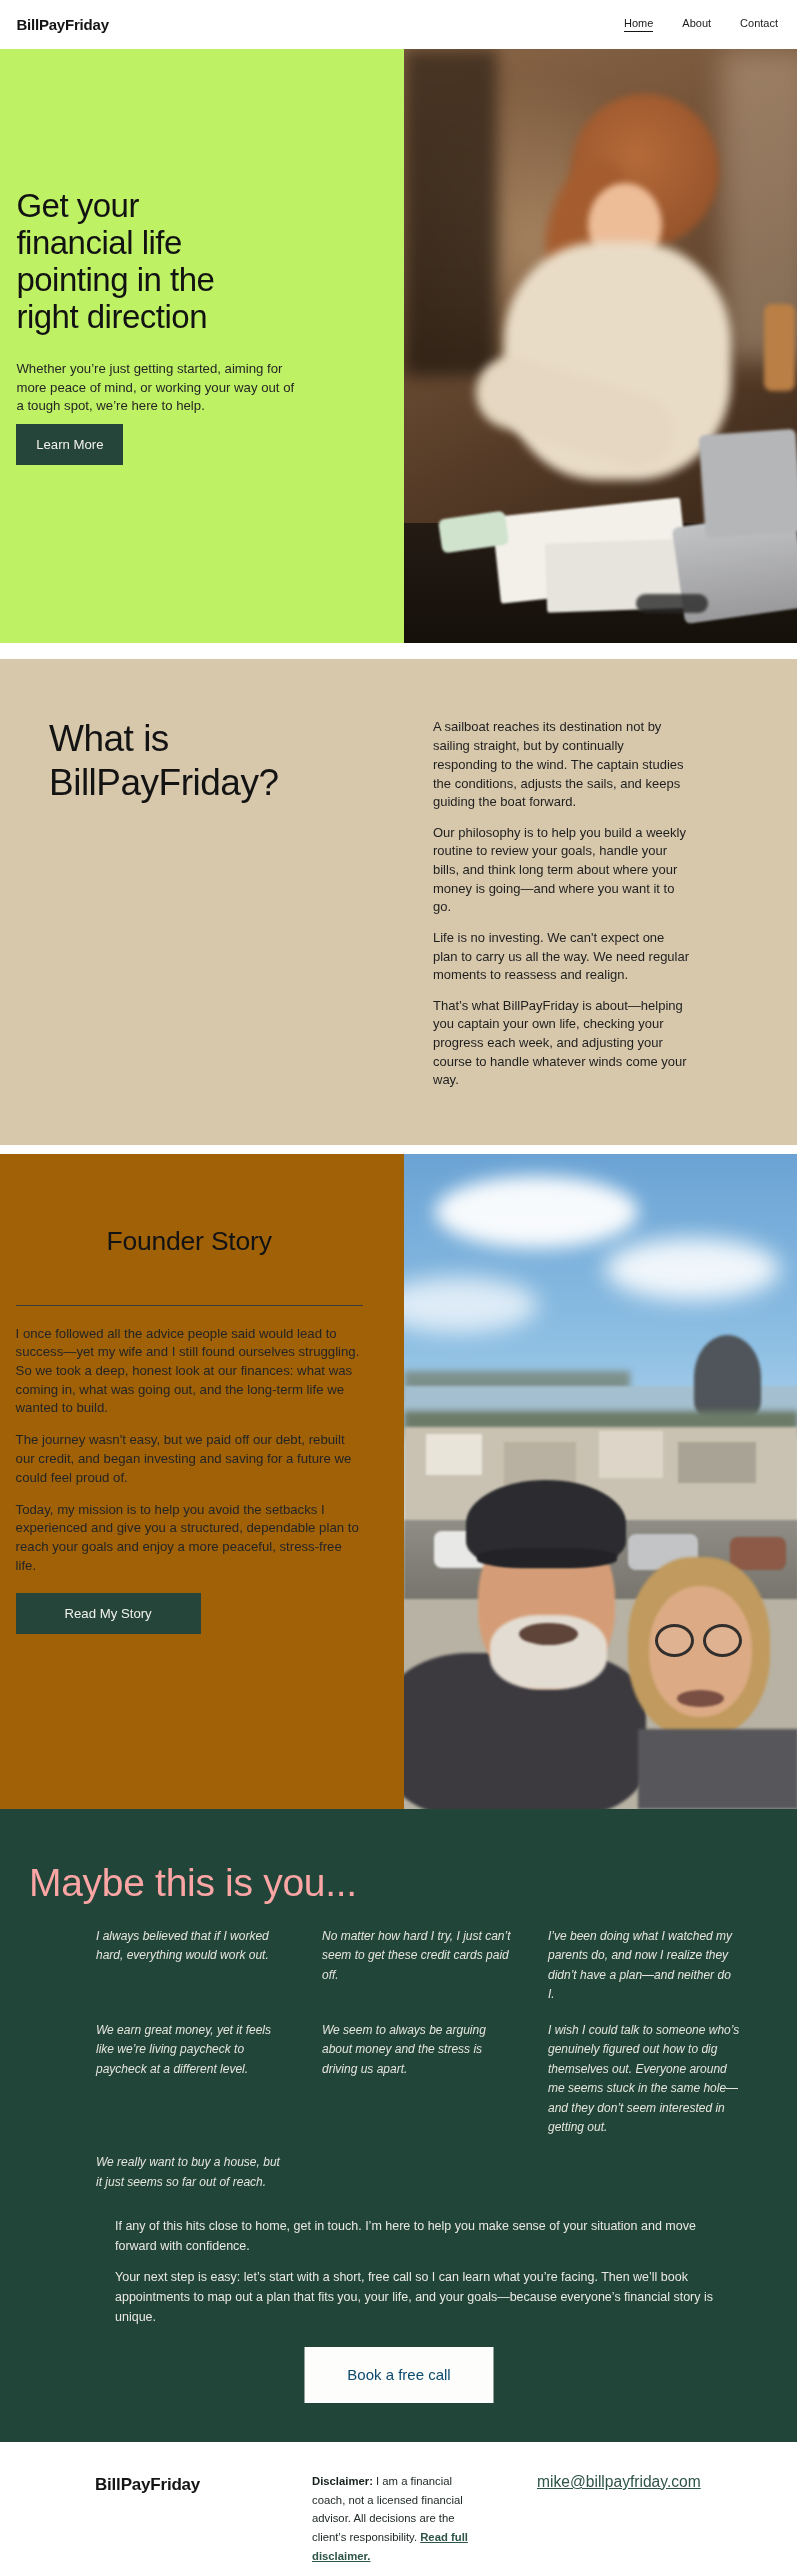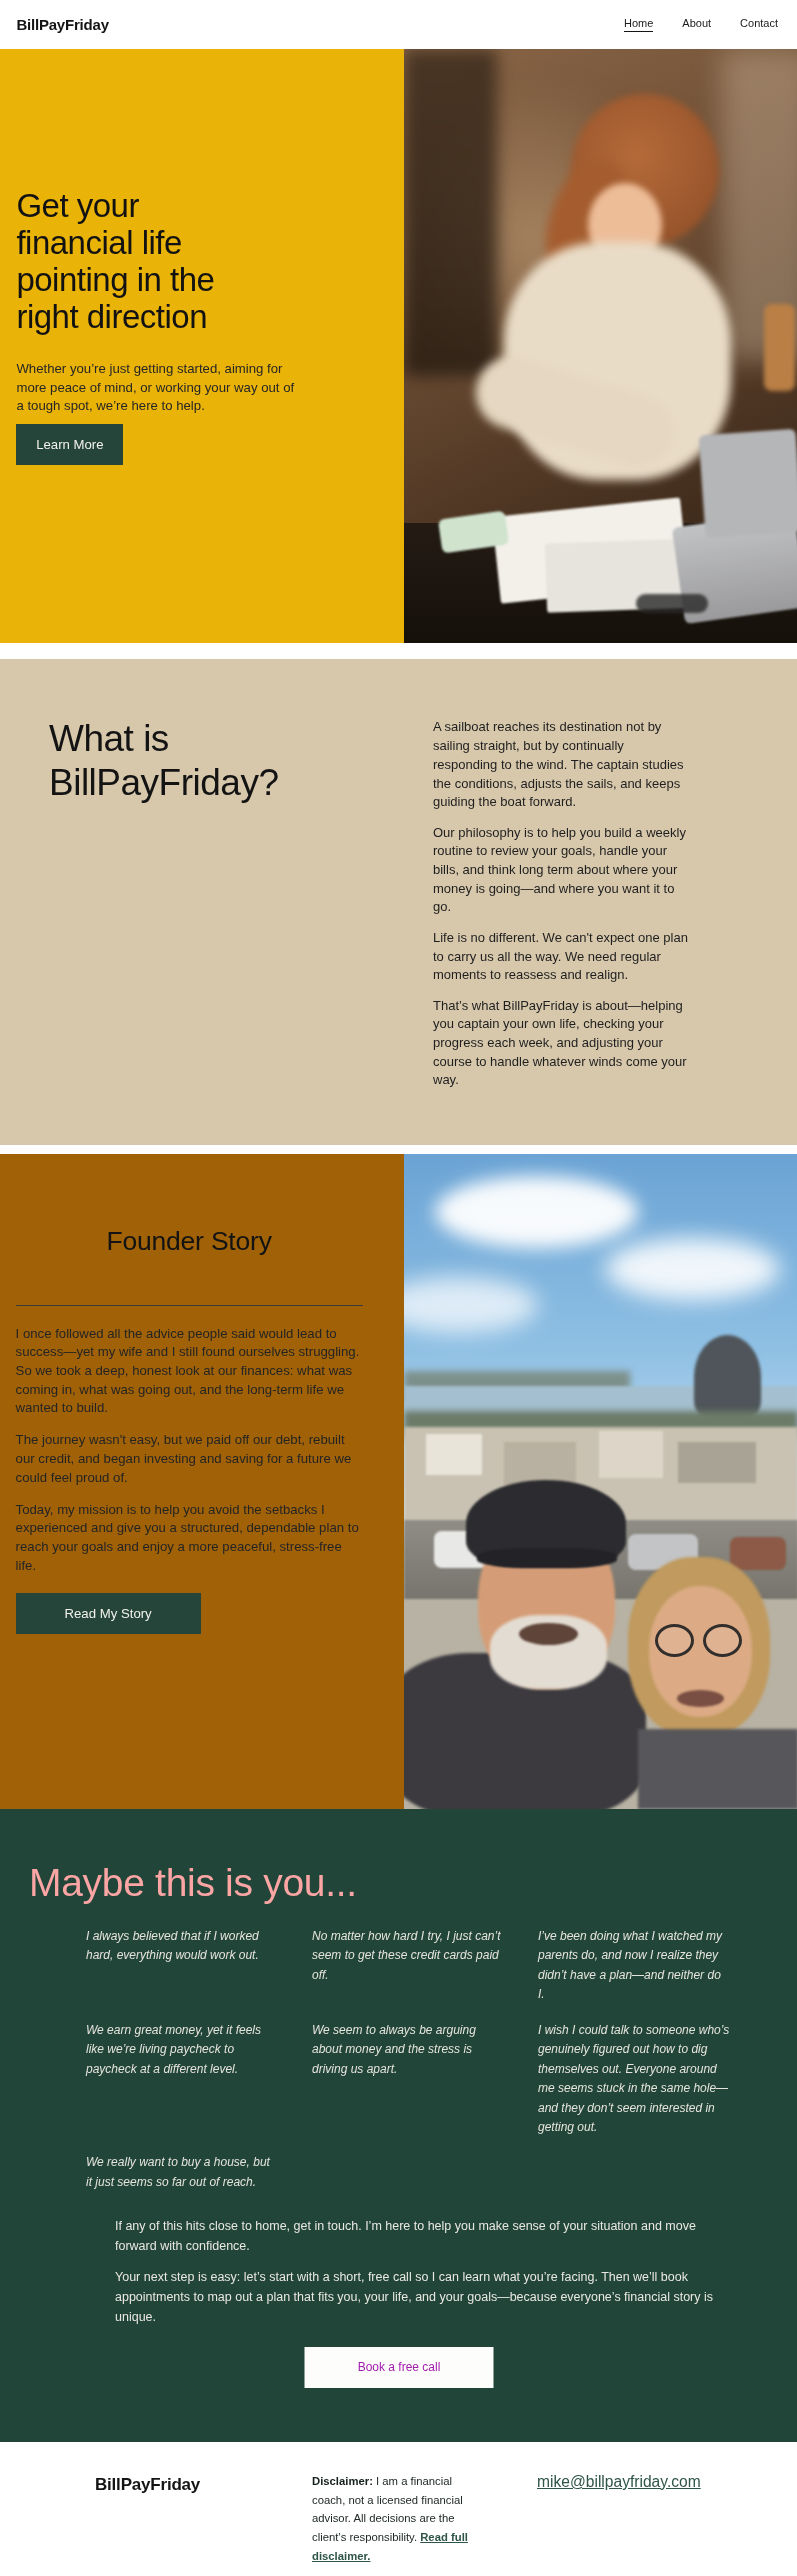--- a/index.html
+++ b/index.html
@@ -9,21 +9,21 @@
   button{font-family:"Liberation Sans",sans-serif;cursor:pointer;}
 
   
   .header{height:49px;background:#fff;display:flex;align-items:center;justify-content:space-between;padding:0 20px 0 16.4px;}
   .logo{font-size:15px;font-weight:600;color:#141414;letter-spacing:-0.2px;}
   .nav{display:flex;gap:29px;font-size:11px;}
   .nav a{color:#1b1b1b;text-decoration:none;padding-bottom:2.3px;}
   .nav a.active{border-bottom:1.2px solid #151515;}
 
   
-  .hero{position:relative;height:594px;background:#eab308;}
+  .hero{position:relative;height:594px;background:#bef264;}
   .hero-text{position:absolute;left:16.4px;top:138px;width:351px;}
   .hero-heading{margin:0;font-size:33px;line-height:37px;font-weight:500;color:#121212;letter-spacing:-0.5px;white-space:pre-line;width:265px;}
   .hero-sub{margin:25px 0 0;font-size:13.2px;line-height:18.7px;color:#262626;width:287px;}
   .btn-green{display:flex;align-items:center;justify-content:center;background:var(--accent-green,#25453B);color:#F2F1EC;font-size:13.2px;border:none;}
   .hero-btn{width:107px;height:41px;margin-top:7.8px;}
   .photo{position:absolute;right:0;top:0;overflow:hidden;}
   .photo i{display:block;position:absolute;}
   .hero-photo{width:394px;height:594px;background:linear-gradient(155deg,#8a6647 0%,#6b4c33 38%,#46301f 72%,#2f2015 100%);}
 
   
@@ -37,25 +37,25 @@
   .founder-text{position:absolute;left:15.6px;top:0;width:347px;}
   .founder-heading{margin:72px 0 0;text-align:center;font-size:26.5px;font-weight:500;color:#131313;letter-spacing:-0.2px;}
   .founder-rule{border:none;border-top:0.8px solid #3a3a3a;margin:48px 0 18.7px;}
   .founder-text p{margin:0 0 13.2px;font-size:13.2px;line-height:18.7px;color:#242424;}
   .founder-btn{width:185px;height:41px;margin-top:18px;}
   .founder-photo{width:394px;height:655px;background:linear-gradient(180deg,#6aa3d4 0%,#8fc0e4 30%,#cfe3f2 55%,#b8b2a4 60%);}
 
   
   .maybe{height:633px;background:var(--section-green,#214538);position:relative;}
   .maybe-heading{position:absolute;left:18px;top:41px;margin:11px;font-size:39px;line-height:44px;font-weight:500;color:#fca5a5;letter-spacing:-0.3px;}
-  .quotes{position:absolute;left:86px;top:118px;display:grid;grid-template-columns:repeat(3,192px);column-gap:34px;row-gap:15.6px;}
+  .quotes{position:absolute;left:96px;top:118px;display:grid;grid-template-columns:repeat(3,192px);column-gap:34px;row-gap:15.6px;}
   .quote{font-style:italic;font-size:12px;line-height:19.5px;color:#E6E4DE;}
   .closing{position:absolute;left:115px;top:407px;width:615px;font-size:12.5px;line-height:20px;color:#EAE8E3;}
   .closing p{margin:0 0 11px;}
-  .book-btn{position:absolute;left:50%;transform:translateX(-50%);top:538px;width:189px;height:41px;background:#FDFDFB;border:none;color:#a21caf;font-size:12px;display:flex;align-items:center;justify-content:center;}
+  .book-btn{position:absolute;left:50%;transform:translateX(-50%);top:538px;width:189px;height:56px;background:#FDFDFB;border:none;color:#0c4a6e;font-size:15px;display:flex;align-items:center;justify-content:center;}
 
   
   .footer{height:135px;background:#fff;position:relative;}
   .footer-logo{position:absolute;left:95px;top:33px;font-size:17px;font-weight:600;color:#141414;letter-spacing:-0.2px;}
   .disclaimer{position:absolute;left:312px;top:30px;width:173px;font-size:11.3px;line-height:18.7px;color:#202a26;}
   .disclaimer b{color:#15211d;}
   .disclaimer a{color:var(--footer-link,#2F5448);font-weight:700;text-decoration:underline;}
   .footer-email{position:absolute;left:537px;top:31px;font-size:15.6px;color:var(--footer-link,#2F5448);text-decoration:underline;}
 </style>
 </head>
@@ -98,21 +98,21 @@
     <i style="left:360px;top:255px;width:31px;height:87px;background:#b97f45;border-radius:7.8px;filter:blur(2.3px);"></i>
   </div>
 </div>
 
 <div class="about">
   <h2 class="about-heading">What is
 BillPayFriday?</h2>
   <div class="about-col">
     <p>A sailboat reaches its destination not by sailing straight, but by continually responding to the wind. The captain studies the conditions, adjusts the sails, and keeps guiding the boat forward.</p>
     <p>Our philosophy is to help you build a weekly routine to review your goals, handle your bills, and think long term about where your money is going—and where you want it to go.</p>
-    <p>Life is no different. We can't expect one plan to carry us all the way. We need regular moments to reassess and realign.</p>
+    <p>Life is no investing. We can't expect one plan to carry us all the way. We need regular moments to reassess and realign.</p>
     <p>That’s what BillPayFriday is about—helping you captain your own life, checking your progress each week, and adjusting your course to handle whatever winds come your way.</p>
   </div>
 </div>
 
 <div class="founder">
   <div class="founder-text">
     <h2 class="founder-heading">Founder Story</h2>
     <hr class="founder-rule">
     <p>I once followed all the advice people said would lead to success—yet my wife and I still found ourselves struggling. So we took a deep, honest look at our finances: what was coming in, what was going out, and the long-term life we wanted to build.</p>
     <p>The journey wasn't easy, but we paid off our debt, rebuilt our credit, and began investing and saving for a future we could feel proud of.</p>

